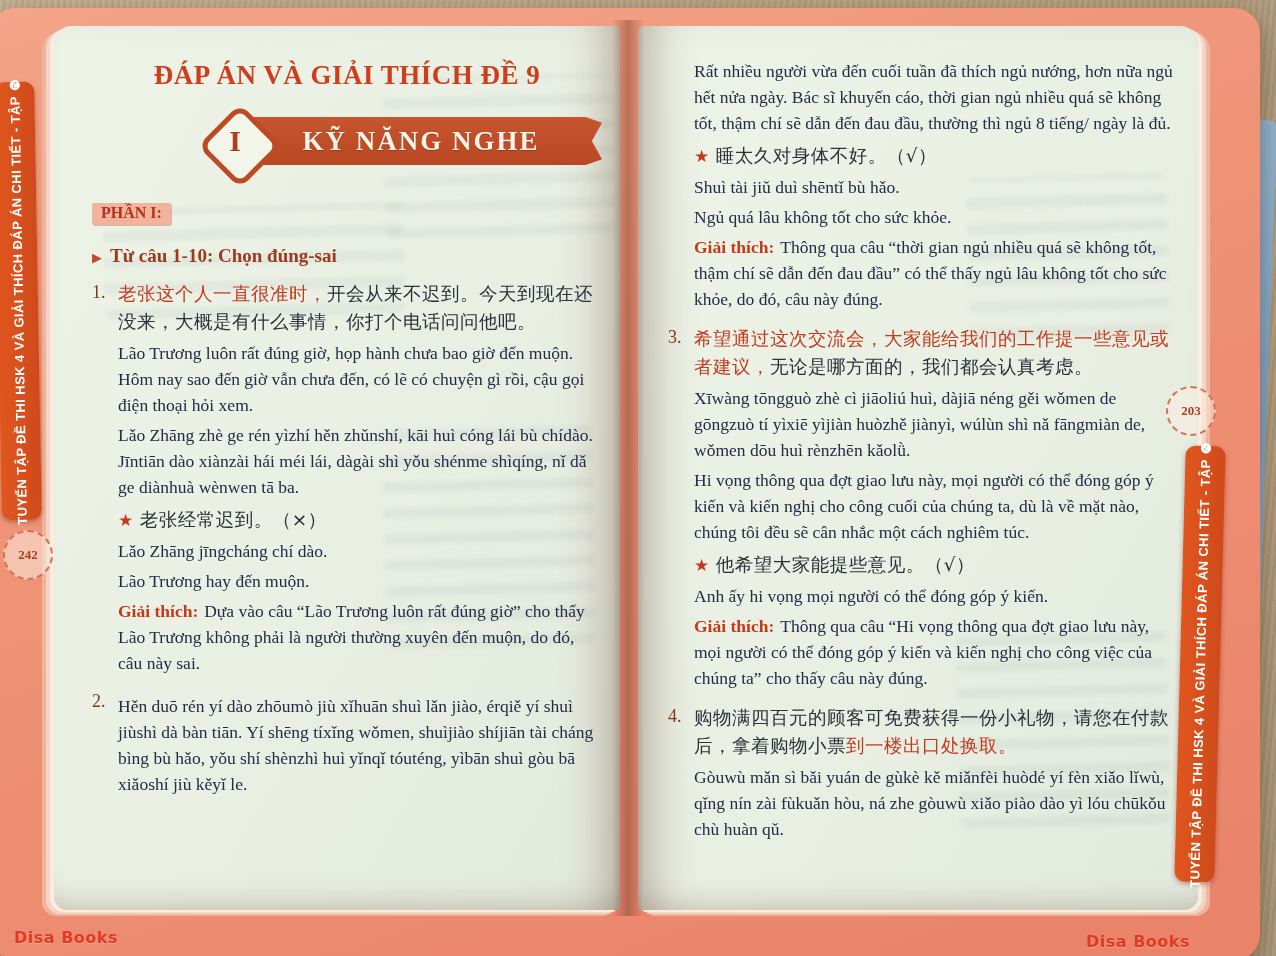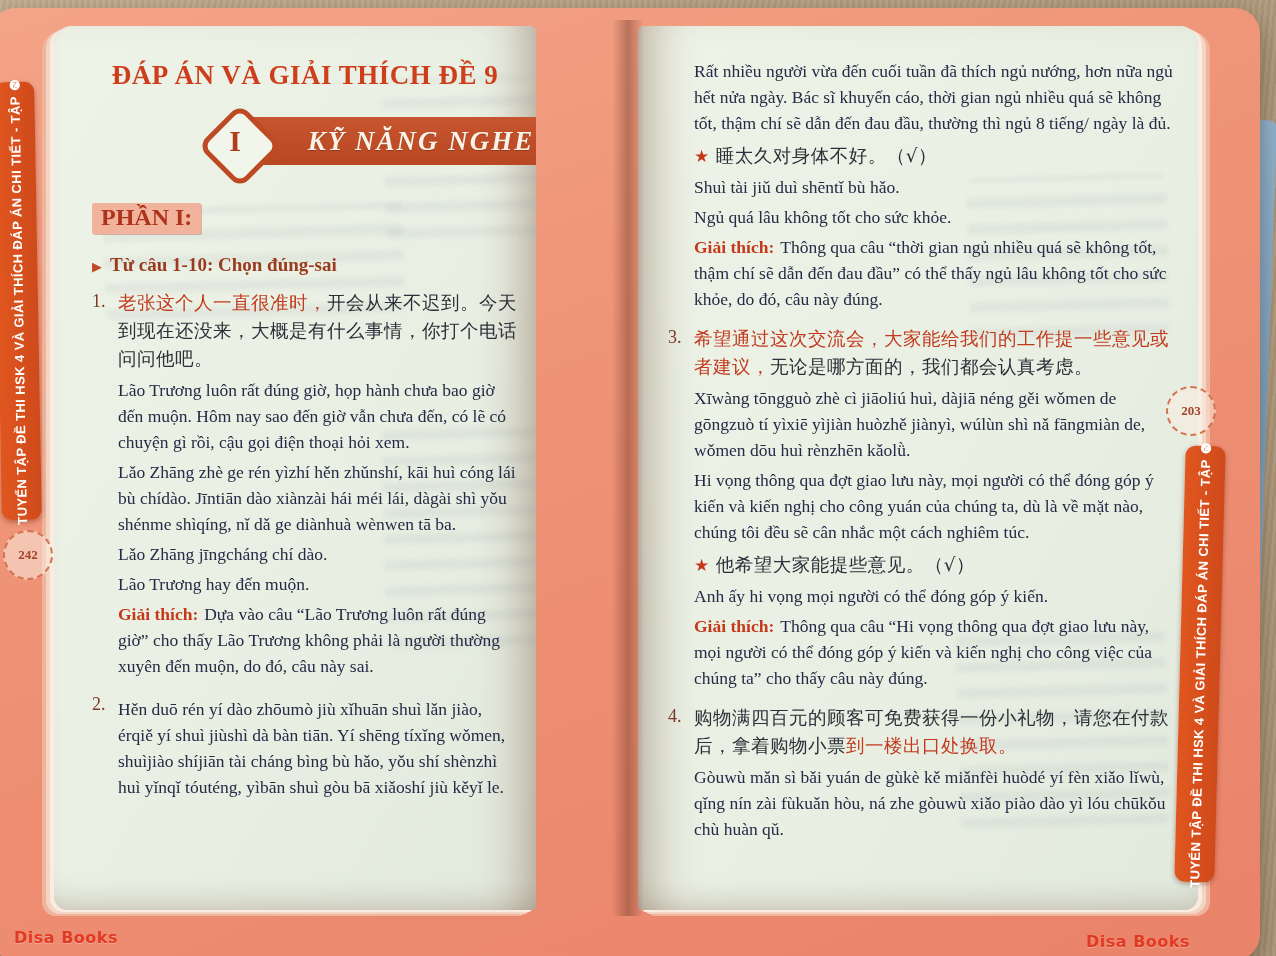--- a/index.html
+++ b/index.html
@@ -20,21 +20,21 @@
     position:absolute; left:-10px; top:8px; width:1270px; height:952px;
     background:linear-gradient(160deg,#f4a488 0%,#ef9377 40%,#e9836a 100%);
     border-radius:26px;
     box-shadow:0 10px 24px rgba(60,35,20,.45);
   }
   .page{
     position:absolute; top:18px; height:884px; overflow:hidden;
     background:linear-gradient(120deg,#eef3e7 0%,#e9efe3 55%,#e2e9dd 100%);
   }
   .page-left{
-    left:64px; width:482px;
+    left:64px; width:566px;
     border-radius:18px 6px 4px 14px;
     box-shadow:-4px 2px 0 #f9ece1,-8px 4px 0 #f4d4c2,-12px 6px 0 #eeb49c,
       inset -42px 0 46px -30px rgba(96,56,34,.38),
       inset 0 -26px 30px -22px rgba(96,56,34,.22);
     padding:0;
   }
   .page-right{
     left:648px; width:560px;
     border-radius:6px 18px 14px 4px;
     box-shadow:4px 2px 0 #f9ece1,8px 4px 0 #f4d4c2,12px 6px 0 #eeb49c,
@@ -66,39 +66,38 @@
   .ribbon{
     position:absolute; left:30px; right:0; top:0; bottom:0;
     background:linear-gradient(180deg,#c65530,#b94721);
     clip-path:polygon(0 0,95.5% 0,100% 12%,97.2% 50%,100% 88%,95.5% 100%,0 100%);
     display:flex; align-items:center; justify-content:center;
   }
   .ribbon span{
     font-family:"Liberation Serif","DejaVu Serif",serif;
     font-weight:bold; font-size:27px; color:#faf3e7; letter-spacing:2px;
     text-shadow:0 1px 0 rgba(90,30,10,.4);
-    font-style:italic;
   }
   .diamond{position:absolute; left:-8px; top:-9px; width:66px; height:66px; z-index:3;}
   .diamond-shape{
     position:absolute; left:8px; top:8px; width:50px; height:50px;
     background:#f2f6ea; border:5px solid #bd4a24; border-radius:12px;
     transform:rotate(45deg);
     box-shadow:0 0 0 3px #f2f6ea inset;
   }
   .diamond .numeral{
     position:absolute; inset:0; display:flex; align-items:center; justify-content:center;
     font-family:"Liberation Serif","DejaVu Serif",serif; font-weight:bold;
     font-size:30px; color:#b03d1c;
   }
   .part-label{margin-top:38px;}
   .part-label span{
     display:inline-block; background:#f2b39c; color:#ae331c;
     font-family:"Liberation Serif","DejaVu Serif",serif; font-weight:bold;
-    font-size:24px; padding:1px 9px 3px; border-radius:2px;
+    font-size:16px; padding:1px 9px 3px; border-radius:2px;
     box-shadow:1px 1px 0 rgba(140,60,30,.3);
   }
   .range-heading{margin-top:20px; display:flex; align-items:baseline; gap:8px;}
   .range-heading .tri{color:#c0492a; font-size:13px;}
   .range-heading .range-text{
     font-family:"Liberation Serif","DejaVu Serif",serif; font-weight:bold;
     font-size:19px; color:#9a3a1e;
   }
 
   
@@ -202,20 +201,21 @@
         <span class="tri">▶</span>
         <span class="range-text">Từ câu 1-10: Chọn đúng-sai</span>
       </div>
 
       <div class="q">
         <div class="qnum">1.</div>
         <div class="qbody">
           <p class="cjk"><span class="red">老张这个人一直很准时，</span><span>开会从来不迟到。今天到现在还没来，大概是有什么事情，你打个电话问问他吧。</span></p>
           <p class="latin">Lão Trương luôn rất đúng giờ, họp hành chưa bao giờ đến muộn. Hôm nay sao đến giờ vẫn chưa đến, có lẽ có chuyện gì rồi, cậu gọi điện thoại hỏi xem.</p>
           <p class="latin">Lǎo Zhāng zhè ge rén yìzhí hěn zhǔnshí, kāi huì cóng lái bù chídào. Jīntiān dào xiànzài hái méi lái, dàgài shì yǒu shénme shìqíng, nǐ dǎ ge diànhuà wènwen tā ba.</p>
+          <p class="cjk answer"><span class="star">★</span><span>老张经常迟到。</span><span>（×）</span></p>
           <p class="latin">Lǎo Zhāng jīngcháng chí dào.</p>
           <p class="latin">Lão Trương hay đến muộn.</p>
           <p class="latin explain"><span class="explain-label">Giải thích:</span><span>Dựa vào câu “Lão Trương luôn rất đúng giờ” cho thấy Lão Trương không phải là người thường xuyên đến muộn, do đó, câu này sai.</span></p>
         </div>
       </div>
 
       <div class="q">
         <div class="qnum">2.</div>
         <div class="qbody">
           <p class="latin">Hěn duō rén yí dào zhōumò jiù xǐhuān shuì lǎn jiào, érqiě yí shuì jiùshì dà bàn tiān. Yí shēng tíxǐng wǒmen, shuìjiào shíjiān tài cháng bìng bù hǎo, yǒu shí shènzhì huì yǐnqǐ tóuténg, yìbān shuì gòu bā xiǎoshí jiù kěyǐ le.</p>
@@ -239,21 +239,21 @@
           <p class="latin">Ngủ quá lâu không tốt cho sức khỏe.</p>
           <p class="latin explain"><span class="explain-label">Giải thích:</span><span>Thông qua câu “thời gian ngủ nhiều quá sẽ không tốt, thậm chí sẽ dẫn đến đau đầu” có thể thấy ngủ lâu không tốt cho sức khỏe, do đó, câu này đúng.</span></p>
         </div>
       </div>
 
       <div class="q">
         <div class="qnum">3.</div>
         <div class="qbody">
           <p class="cjk"><span class="red">希望通过这次交流会，大家能给我们的工作提一些意见或者建议，</span><span>无论是哪方面的，我们都会认真考虑。</span></p>
           <p class="latin">Xīwàng tōngguò zhè cì jiāoliú huì, dàjiā néng gěi wǒmen de gōngzuò tí yìxiē yìjiàn huòzhě jiànyì, wúlùn shì nǎ fāngmiàn de, wǒmen dōu huì rènzhēn kǎolǜ.</p>
-          <p class="latin">Hi vọng thông qua đợt giao lưu này, mọi người có thể đóng góp ý kiến và kiến nghị cho công yuán của chúng ta, dù là về mặt nào, chúng tôi đều sẽ cân nhắc một cách nghiêm túc.</p>
+          <p class="latin">Hi vọng thông qua đợt giao lưu này, mọi người có thể đóng góp ý kiến và kiến nghị cho công cuối của chúng ta, dù là về mặt nào, chúng tôi đều sẽ cân nhắc một cách nghiêm túc.</p>
           <p class="cjk answer"><span class="star">★</span><span>他希望大家能提些意见。</span><span>（√）</span></p>
           <p class="latin">Anh ấy hi vọng mọi người có thể đóng góp ý kiến.</p>
           <p class="latin explain"><span class="explain-label">Giải thích:</span><span>Thông qua câu “Hi vọng thông qua đợt giao lưu này, mọi người có thể đóng góp ý kiến và kiến nghị cho công việc của chúng ta” cho thấy câu này đúng.</span></p>
         </div>
       </div>
 
       <div class="q">
         <div class="qnum">4.</div>
         <div class="qbody">
           <p class="cjk"><span>购物满四百元的顾客可免费获得一份小礼物，请您在付款后，拿着购物小票</span><span class="red">到一楼出口处换取。</span></p>

